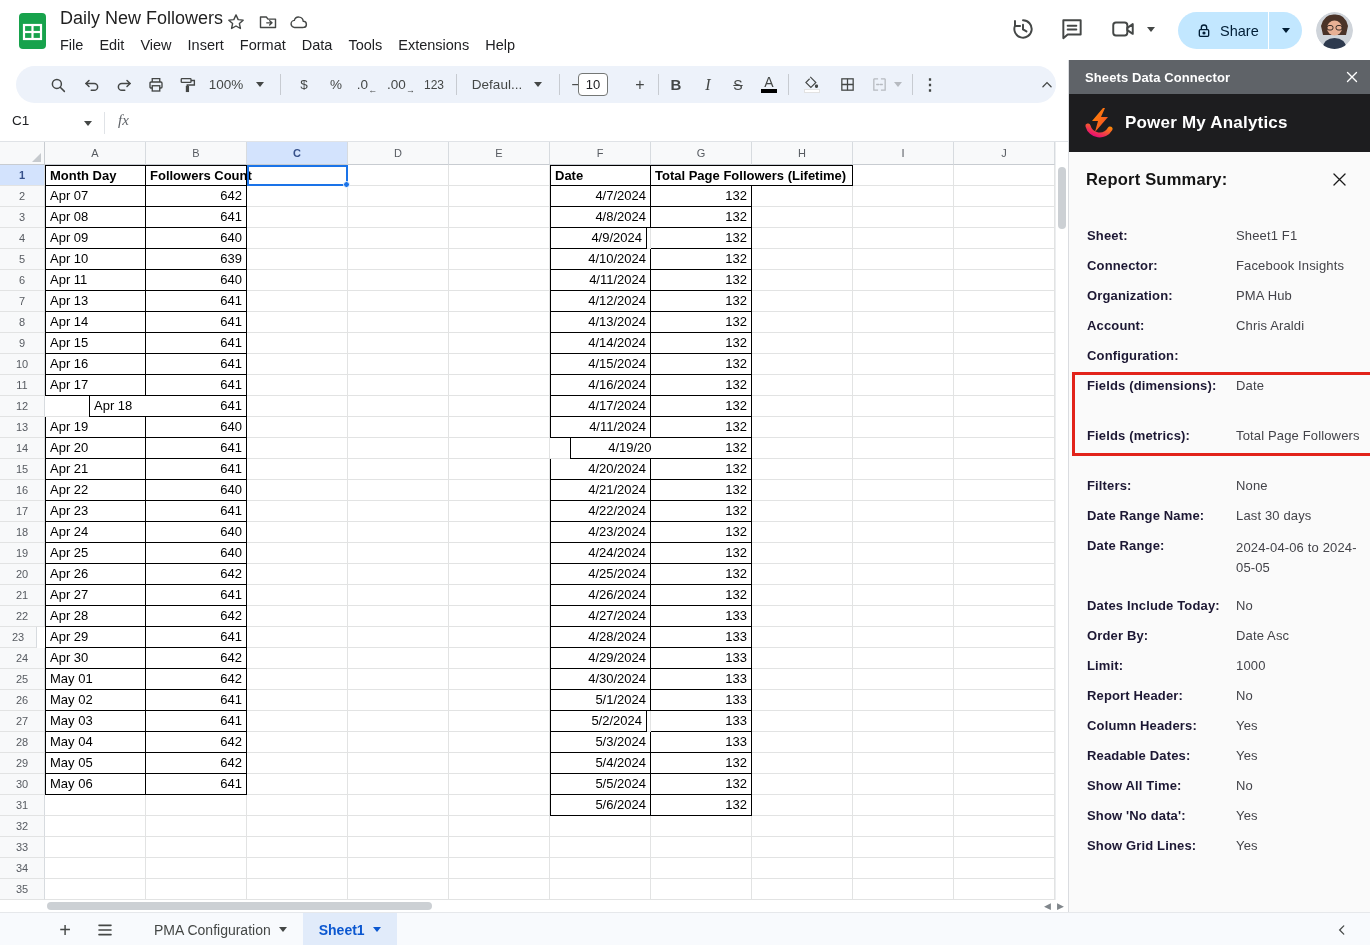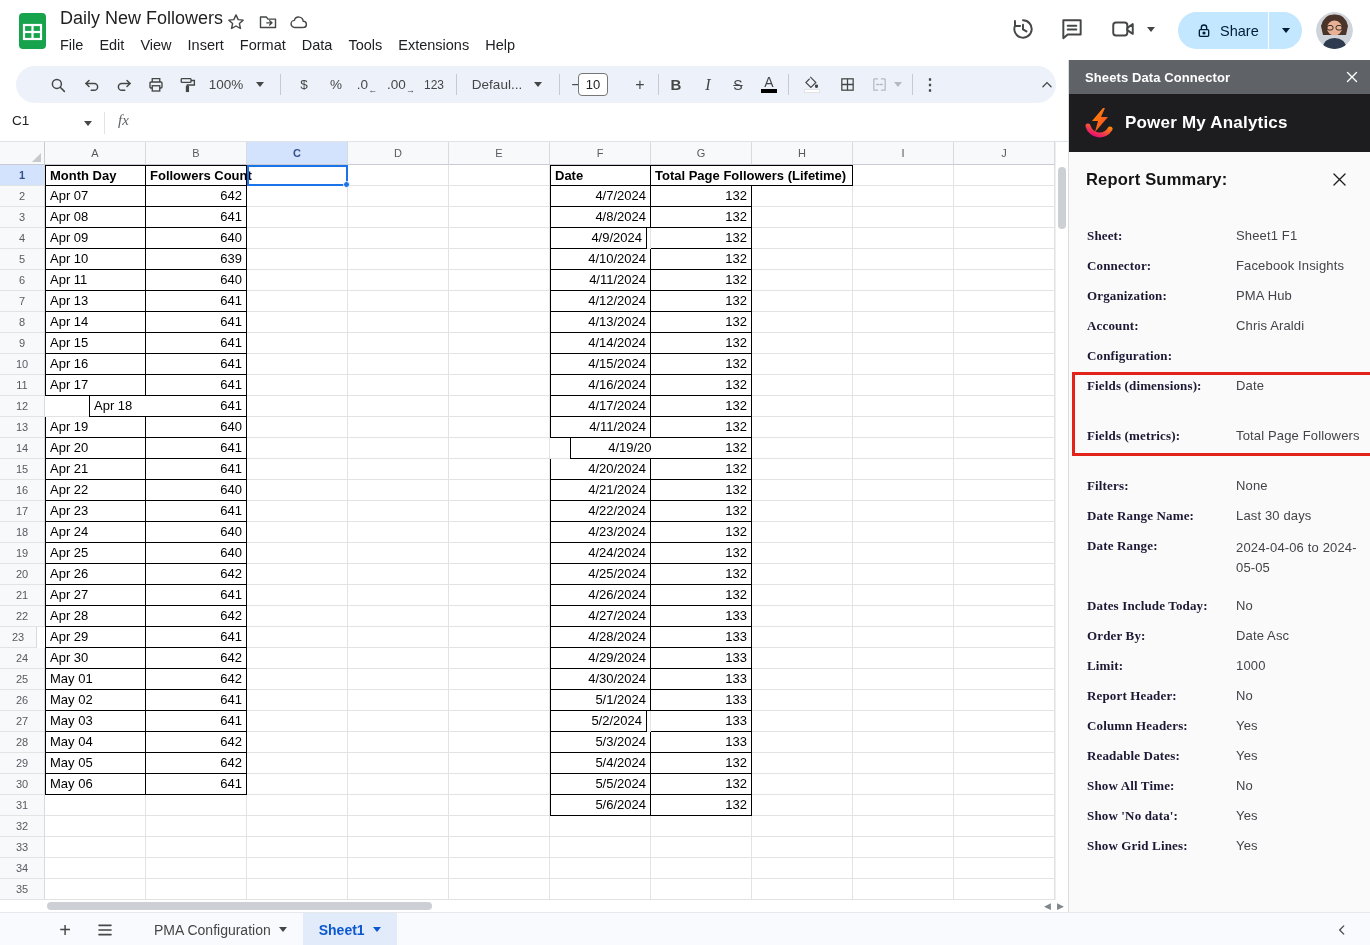--- a/index.html
+++ b/index.html
@@ -90,21 +90,21 @@
   #sd-header { position:absolute; left:0; top:0; width:302px; height:34px; background:#5f6368; display:flex; align-items:center; }
   #sd-header-title { margin-left:16px; font-size:13px; font-weight:700; color:#fff; letter-spacing:0.1px; }
   #sd-header-close { position:absolute; right:10px; top:8px; width:18px; height:18px; color:#fff; }
   #sd-brand { position:absolute; left:0; top:34px; width:302px; height:58px; background:#1d1d1f; display:flex; align-items:center; }
   #brand-logo { margin-left:14px; width:34px; height:34px; }
   #brand-name { margin-left:8px; font-size:17px; font-weight:700; color:#fff; letter-spacing:0.2px; }
   #sd-body { position:absolute; left:0; top:92px; width:302px; height:712px; }
   #rs-title { position:absolute; left:17px; top:18px; font-size:16.5px; font-weight:700; color:#141414; letter-spacing:0.2px; }
   #rs-close { position:absolute; right:22px; top:18px; width:19px; height:19px; color:#1a1a1a; }
   .sd-row { position:absolute; left:18px; width:290px; }
-  .sd-label { position:absolute; left:0; top:0; font-size:13px; font-weight:700; color:#1c1733; letter-spacing:0.15px; white-space:nowrap;font-family:Liberation Serif, serif; }
+  .sd-label { position:absolute; left:0; top:0; font-size:13px; font-weight:700; color:#1c1733; letter-spacing:0.15px; white-space:nowrap; }
   .sd-value { position:absolute; left:149px; top:0; font-size:13px; color:#434349; letter-spacing:0.15px; white-space:nowrap; }
   .sd-value.wrap { white-space:normal; width:126px; line-height:20px; }
   #red-box { position:absolute; left:3px; top:220px; width:310px; height:84px; border:3px solid #e2231a; }
 </style>
 </head>
 <body>
 
 <div id="topbar">
   <svg id="sheets-logo" viewBox="0 0 29 36">
     <rect x="1" y="0" width="27" height="36" rx="4" fill="#17a24c"></rect>

